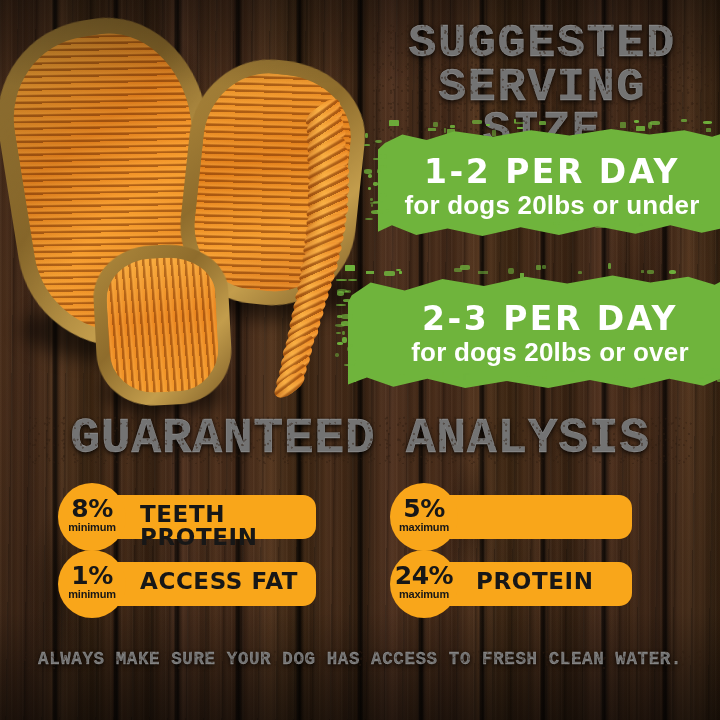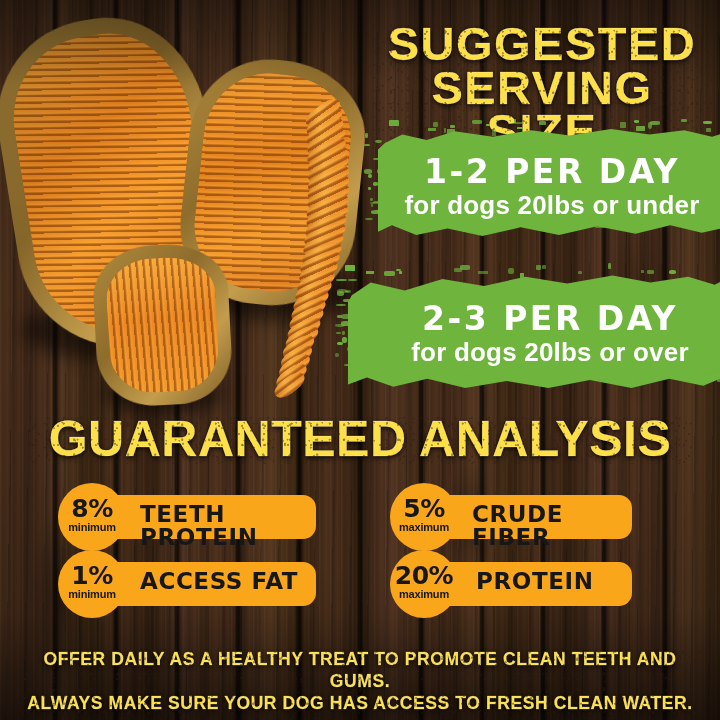--- a/index.html
+++ b/index.html
@@ -93,22 +93,22 @@
     background-image:
       repeating-linear-gradient(0deg,
         rgba(130,58,8,0.60) 0px, rgba(130,58,8,0.60) 2px,
         rgba(255,186,88,0.42) 4px, rgba(255,150,40,0.0) 8px),
       linear-gradient(90deg,#c9701a,#f7ab3c 45%,#e8801b 100%);
     border-radius:22px/12px;
   }
 
   
   .grunge{
-    font-family:Liberation Sans, sans-serif;
-    font-weight:bold;color:#fde047;
+    font-family:Liberation Mono, monospace;
+    font-weight:bold;color:#737373;
     letter-spacing:1px;
     text-transform:uppercase;
     text-shadow:0 2px 5px rgba(0,0,0,0.75), 0 0 2px rgba(0,0,0,0.5);
     -webkit-text-stroke:0.3px rgba(255,255,255,0.4);
   }
   
   .grunge{position:relative;}
   .grunge::after{
     content:"";position:absolute;inset:0;pointer-events:none;
     background-image:
@@ -404,38 +404,36 @@
     <div class="pct">8%</div>
     <div class="qual">minimum</div>
     <div class="nm" style="left:82px;">TEETH PROTEIN</div>
   </div>
 
   <div class="pill" id="pill1" style="left:390px;top:483px;width:242px;">
     <div class="bar" style="width:208px;"></div>
     <div class="circ"></div>
     <div class="pct">5%</div>
     <div class="qual">maximum</div>
-    <div class="nm" style="left:82px;">CRUDE FIBER</div>
   </div>
 
   <div class="pill" id="pill2" style="left:58px;top:550px;width:258px;">
     <div class="bar" style="width:224px;"></div>
     <div class="circ"></div>
     <div class="pct">1%</div>
     <div class="qual">minimum</div>
     <div class="nm" style="left:82px;">ACCESS FAT</div>
   </div>
 
   <div class="pill" id="pill3" style="left:390px;top:550px;width:242px;">
     <div class="bar" style="width:208px;"></div>
     <div class="circ"></div>
-    <div class="pct">20%</div>
+    <div class="pct">24%</div>
     <div class="qual">maximum</div>
     <div class="nm" style="left:86px;">PROTEIN</div>
   </div>
 
   <div id="footer" class="grunge">
-    <div>OFFER DAILY AS A HEALTHY TREAT TO PROMOTE CLEAN TEETH AND GUMS.</div>
     <div>ALWAYS MAKE SURE YOUR DOG HAS ACCESS TO FRESH CLEAN WATER.</div>
 
   </div>
 
 </div>
 
 </body></html>

